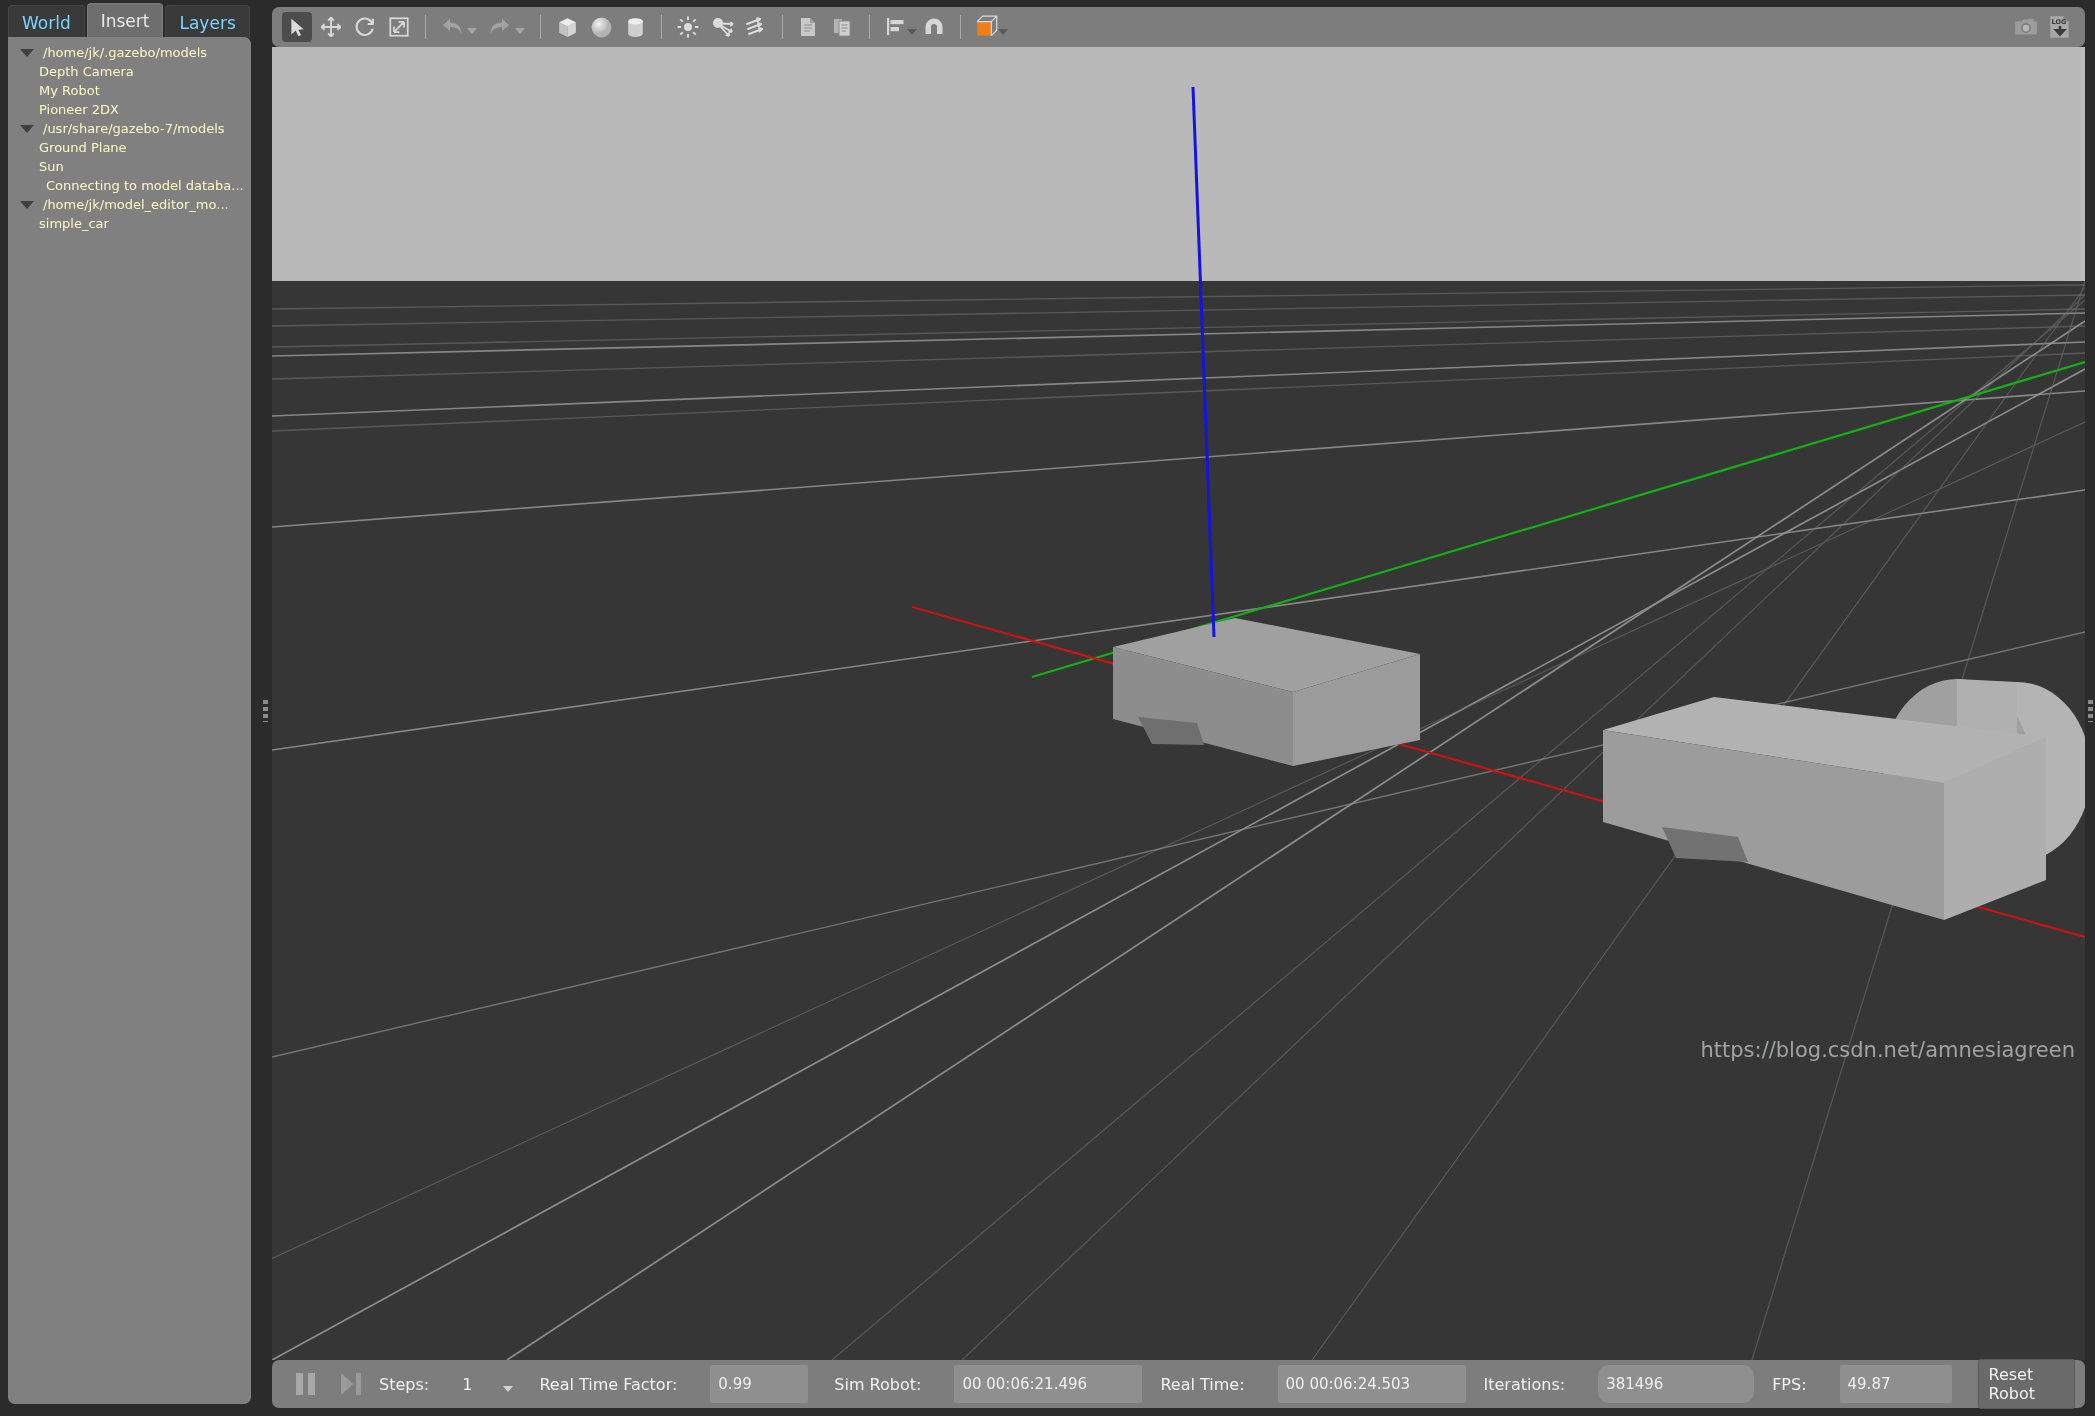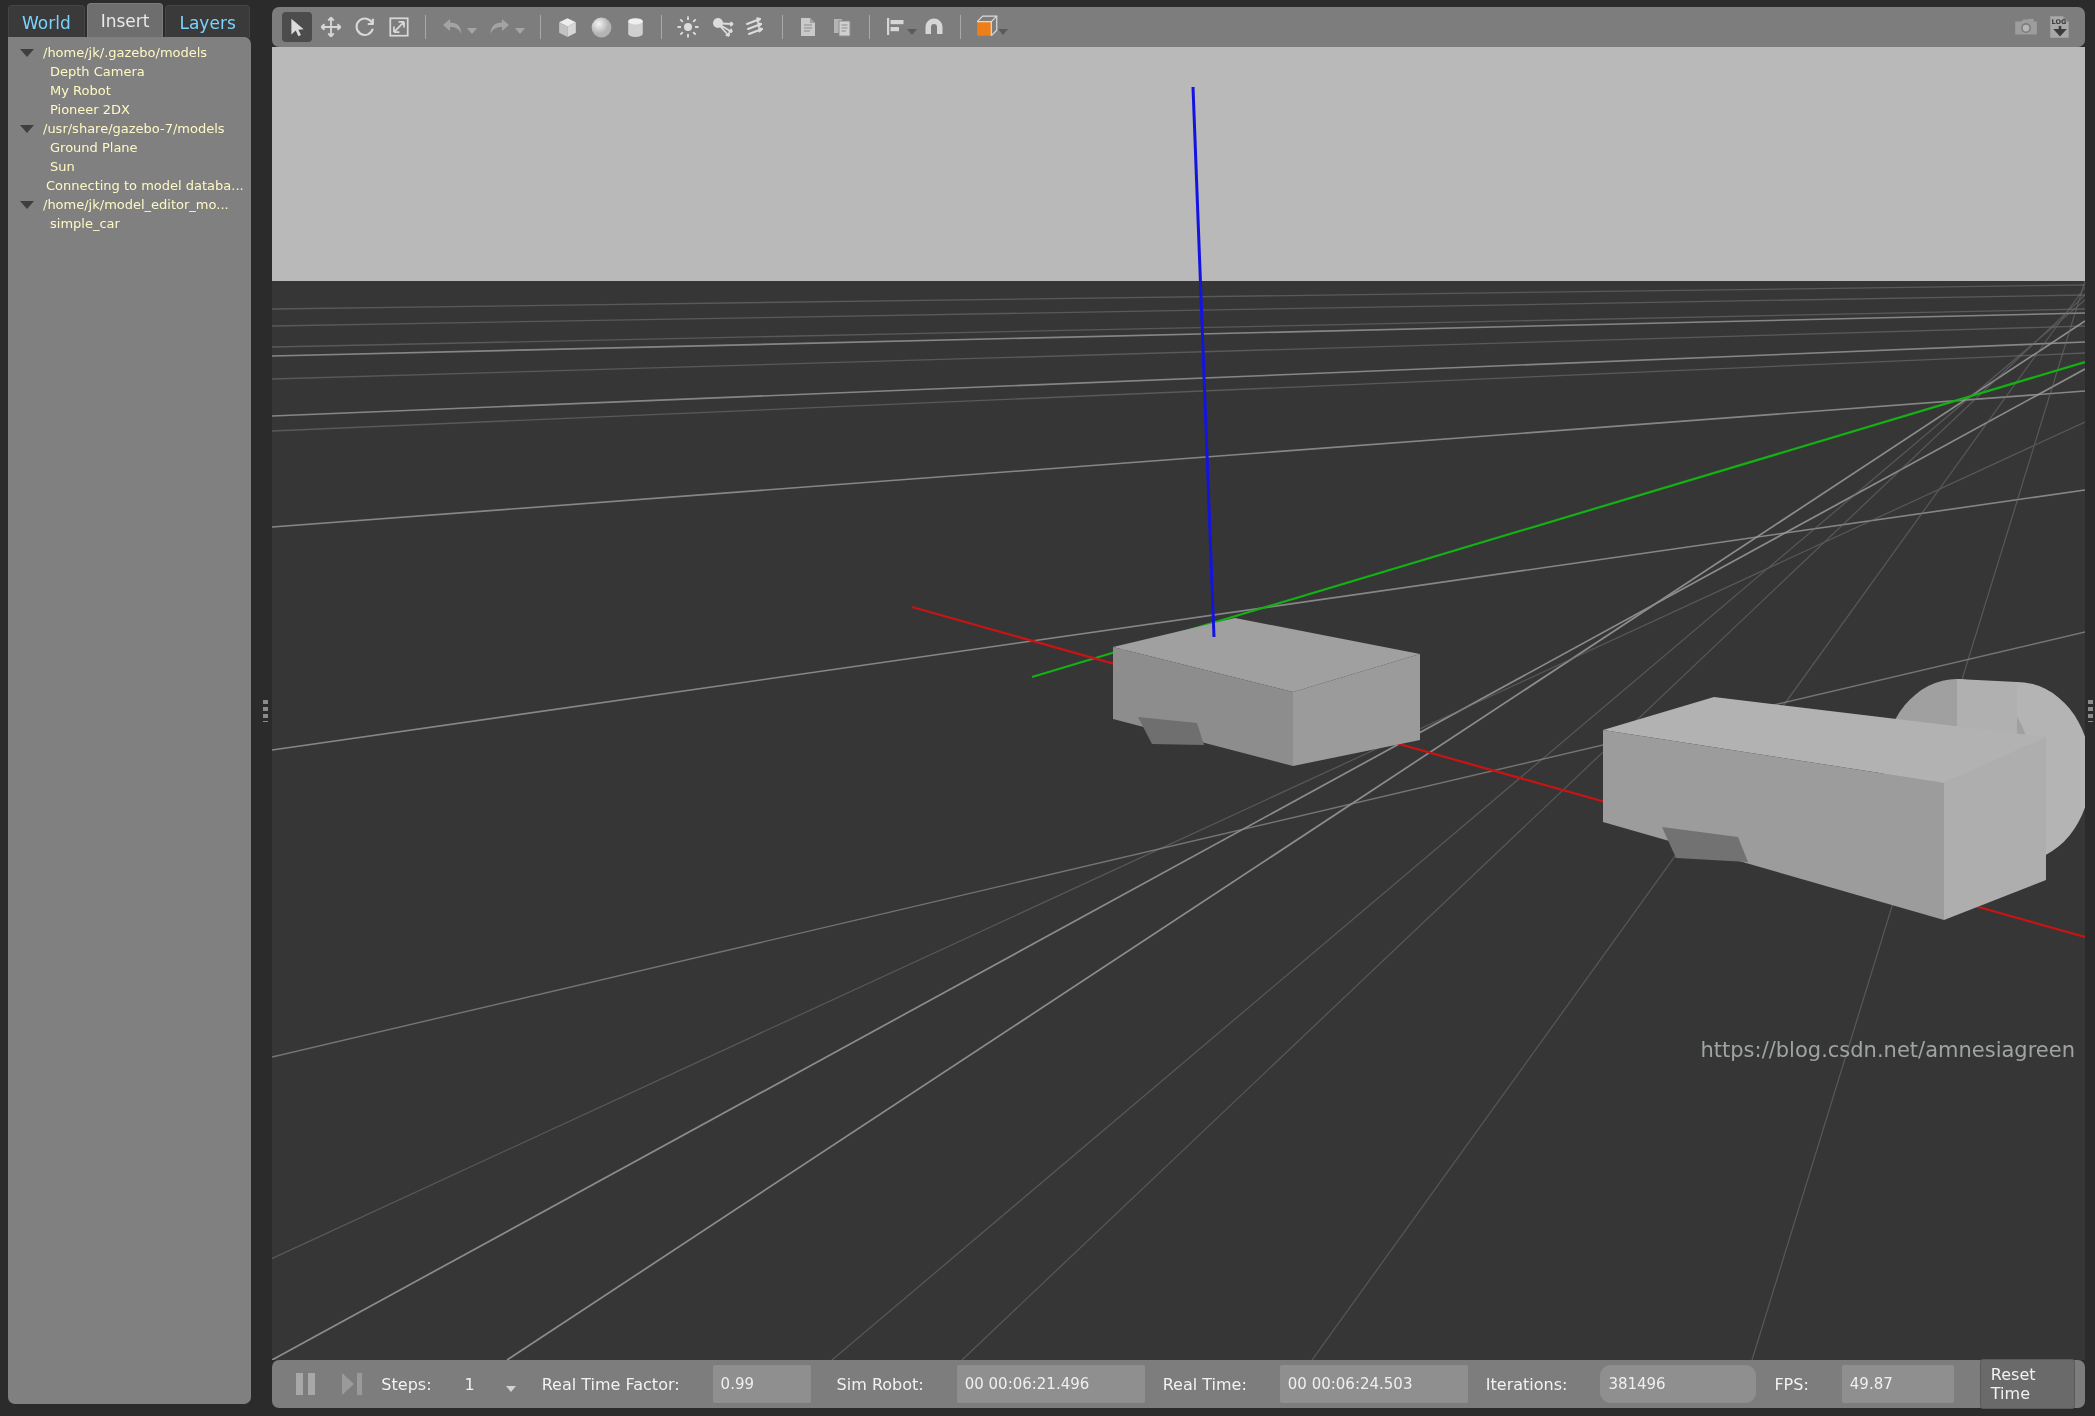--- a/index.html
+++ b/index.html
@@ -27,21 +27,21 @@
   .tab.inactive{background:#3a3a3a;color:#7dd3fc;border-color:#454545;padding-bottom:6px;}
   .tree-panel{
     position:absolute;left:8px;top:37px;width:243px;height:1367px;
     background:#808080;border-radius:0 7px 7px 7px;overflow:hidden;
   }
   .tree{padding:6px 0 0 0;}
   .tree-row{
     display:flex;align-items:center;height:19px;font-size:13px;color:#fef9c3;
     white-space:nowrap;padding-left:12px;cursor:default;
   }
-  .tree-row.child{padding-left:42px;}
+  .tree-row.child{padding-left:31px;}
   .tree-row.note{padding-left:38px;}
   .caret{
     width:0;height:0;border-left:7px solid transparent;border-right:7px solid transparent;
     border-top:8px solid #3f3f3f;margin-right:9px;flex:0 0 auto;
   }
   .tree-label{overflow:hidden;text-overflow:ellipsis;}
 
   
   .splitter{
     position:absolute;left:259px;top:0;width:13px;height:1416px;background:#2b2b2b;
@@ -471,21 +471,21 @@
       <div class="sb-item" style="margin-left:14px;">
         <span class="sb-label">Iterations:</span>
         <span class="sb-value val-iter">381496</span>
       </div>
 
       <div class="sb-item" style="margin-left:14px;">
         <span class="sb-label">FPS:</span>
         <span class="sb-value val-fps">49.87</span>
       </div>
 
-      <div class="reset-btn">Reset Time</div>
+      <div class="reset-btn">Reset Robot</div>
 
       <div class="sb-flex"></div>
     </div>
 
     <div class="watermark">https://blog.csdn.net/amnesiagreen</div>
   </div>
 
   <div class="splitter-right">
     <div class="grip"></div>
   </div>

